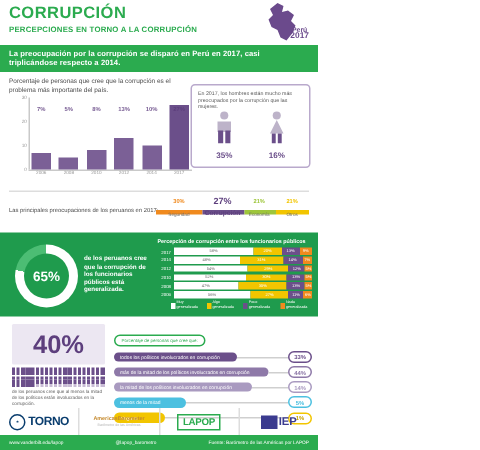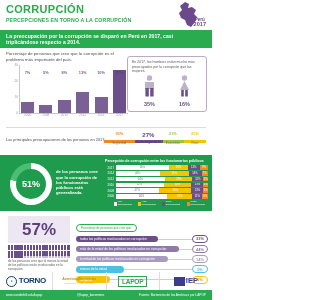--- a/index.html
+++ b/index.html
@@ -245,21 +245,21 @@
         <div class="v" style="color:#f2c500">21%</div>
         <div class="n" style="margin-top:5px">Otros</div>
       </div>
     </div>
   </div>
 
   <div class="sec3">
     <div class="donutwrap">
       <div class="donut">
         <div class="donut-hole">
-          <span>51%</span>
+          <span>65%</span>
         </div>
       </div>
     </div>
     <div class="g78txt">de los peruanos cree que la corrupción de los funcionarios públicos está generalizada.</div>
 
     <div class="stack">
       <div class="stacktitle">Percepción de corrupción entre los funcionarios públicos</div>
 
       <div class="srow">
         <div class="syr">2017</div>
@@ -332,21 +332,21 @@
         <div class="lgi">
           <div class="lgsw" style="background:#f08a1e"></div>
           <div class="lgtx">Nada generalizada</div>
         </div>
       </div>
     </div>
   </div>
 
   <div class="sec4">
     <div class="p91box">
-      <div class="p91">57%</div>
+      <div class="p91">40%</div>
       <div class="waffle">
         <div class="wc"></div>
           <div class="wc"></div>
           <div class="wc"></div>
           <div class="wc"></div>
           <div class="wc"></div>
         <div class="wc"></div>
           <div class="wc"></div>
           <div class="wc"></div>
           <div class="wc"></div>

